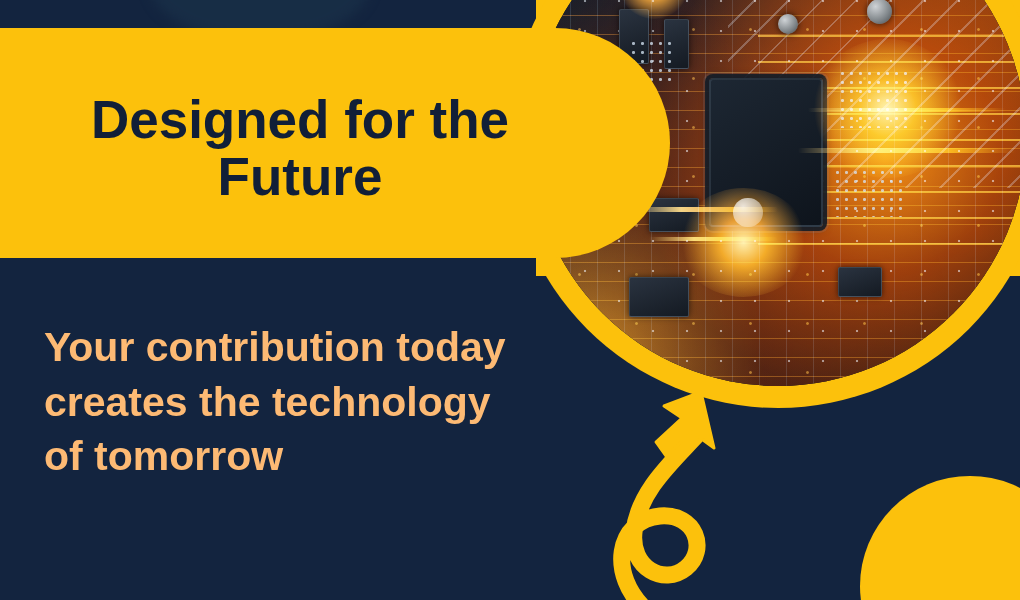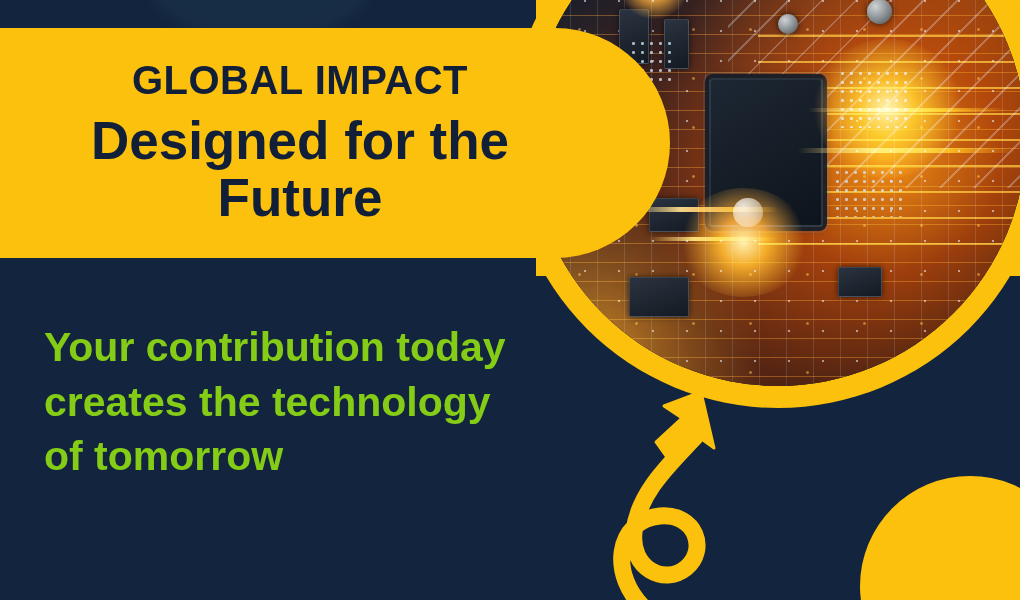--- a/index.html
+++ b/index.html
@@ -178,21 +178,21 @@
     text-align:center;
     margin-top:12px;
     max-width:560px;
   }
 
   
   .body-copy {
     position:absolute;
     left:44px; top:320px;
     width:470px;
-    color:#84cc16;
+    color:#fdba74;
     font-weight:bold;
     font-size:41px;
     line-height:1.33;
     z-index:6;
   }
 
   
   .curly-arrow {
     position:absolute;
     left:568px; top:370px;
@@ -261,21 +261,20 @@
       <div class="glow-bar" style="left:20%; top:64%; width:30%; height:5px;"></div>
       <div class="glow-bar" style="left:24%; top:70%; width:26%; height:4px;"></div>
       <div class="glow-bar" style="left:56%; top:44%; width:40%; height:4px;"></div>
       <div class="glow-bar" style="left:54%; top:52%; width:44%; height:5px;"></div>
     </div>
   </div>
 
   <div class="corner-blob"></div>
 
   <div class="headline-banner">
-    <div class="eyebrow">GLOBAL IMPACT</div>
     <div class="headline">Designed for the Future</div>
   </div>
 
   <div class="body-copy">Your contribution today creates the technology of tomorrow</div>
 
   <svg class="curly-arrow" viewBox="0 0 230 240">
     <g fill="none" stroke="#fcc10c" stroke-width="17" stroke-linecap="round" stroke-linejoin="round">
       <path d="M78 240 C 40 205, 48 150, 92 146 C 128 143, 140 180, 118 198 C 96 216, 62 198, 66 162 C 70 122, 104 92, 128 66"></path>
     </g>
     <g fill="#fcc10c" stroke="#fcc10c" stroke-width="3" stroke-linejoin="round">

